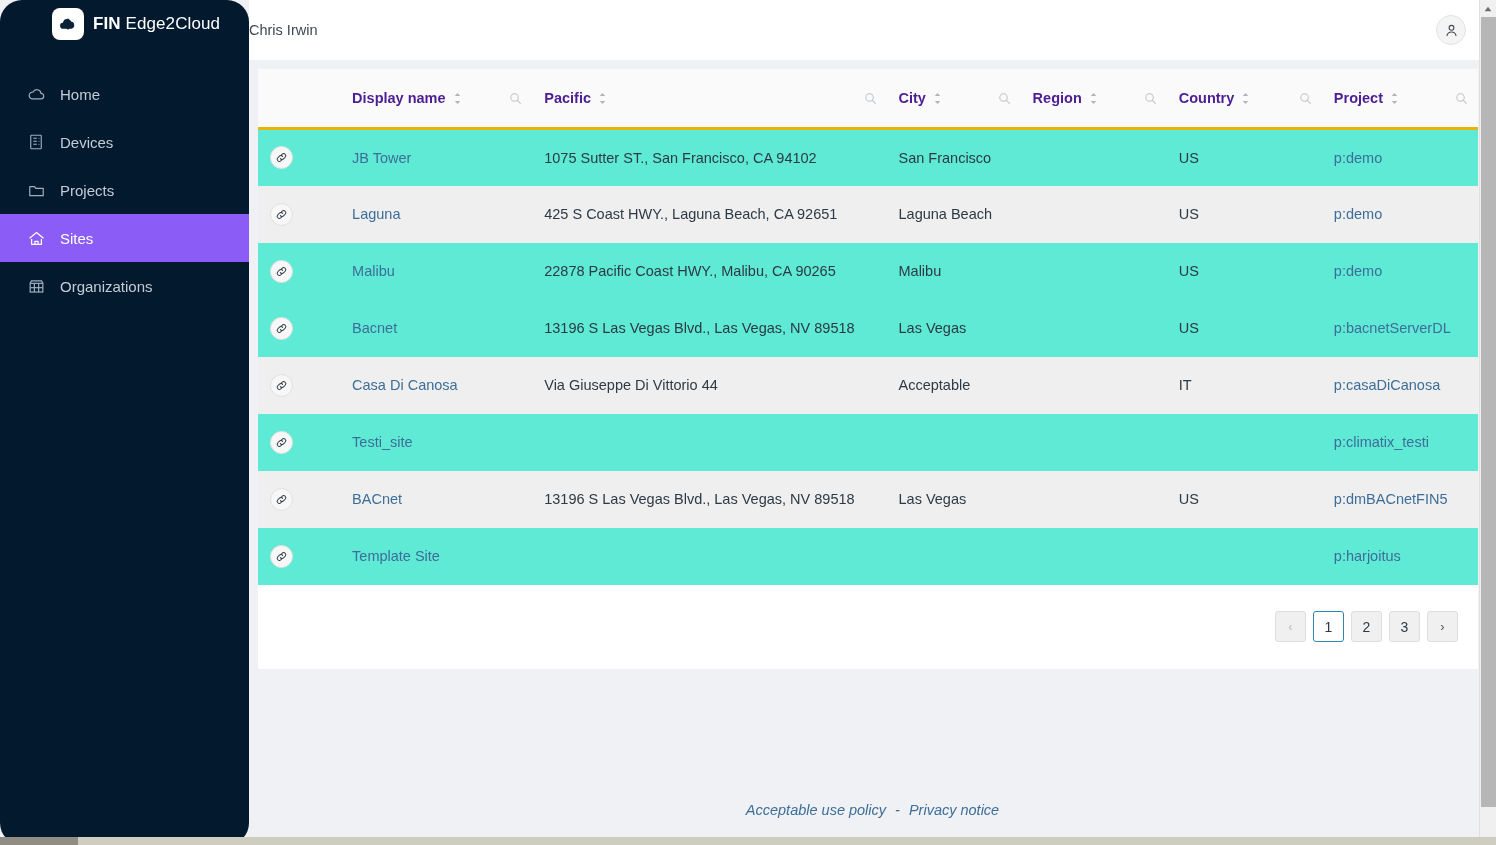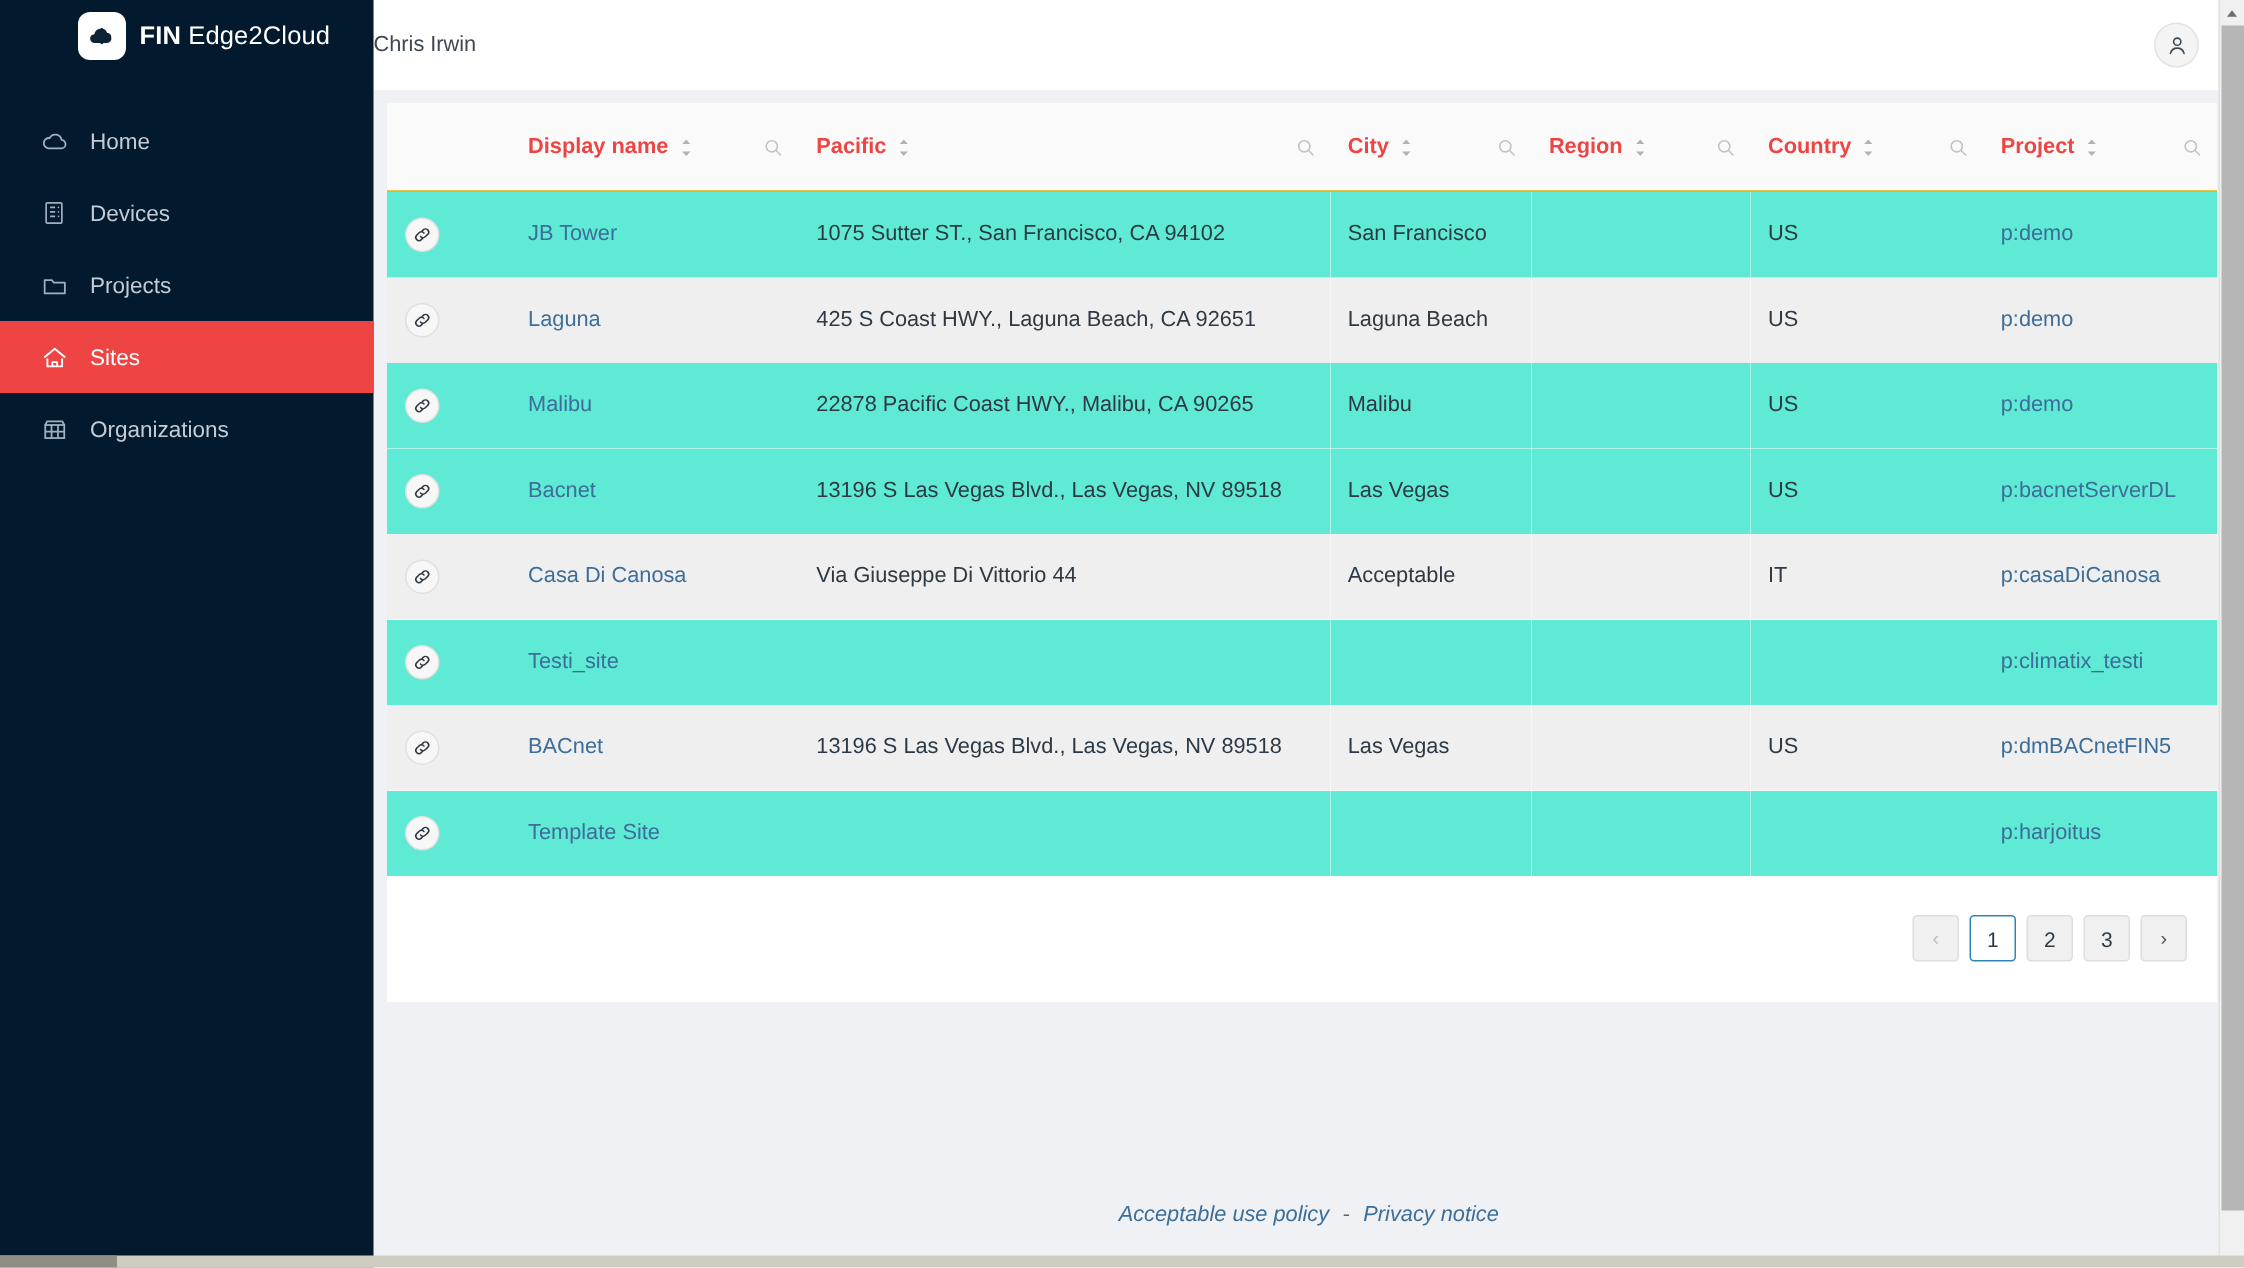--- a/index.html
+++ b/index.html
@@ -21,20 +21,21 @@
 
   
   #sidebar {
     width: 249px;
     min-width: 249px;
     height: 845px;
     background: #031a2e;
     padding-top: 0;
     position: relative;
     z-index: 5;
+    border-radius: 22px;
   }
   .brand {
     height: 48px;
     display: flex;
     align-items: center;
     padding-left: 52px;
     margin-top: 0;
   }
   .brand-mark {
     width: 32px; height: 32px;
@@ -64,21 +65,21 @@
     user-select: none;
   }
   .nav-item .nav-ico {
     width: 22px; height: 22px;
     display: flex; align-items: center; justify-content: center;
     margin-right: 13px;
     flex: 0 0 auto;
   }
   .nav-item .nav-ico svg { display: block; }
   .nav-item.active {
-    background: #ef4444;
+    background: #8b5cf6;
     color: #ffffff;
   }
 
   
   #main {
     flex: 1 1 auto;
     height: 845px;
     display: flex;
     flex-direction: column;
     background: #eff1f5;
@@ -131,25 +132,25 @@
   table.grid {
     width: 100%;
     border-collapse: collapse;
     table-layout: fixed;
   }
   table.grid thead th {
     background: #fafafa;
     height: 58px;
     font-size: 14.5px;
     font-weight: bold;
-    color: #ef4444;
+    color: #4c1d95;
     text-align: center;
     vertical-align: middle;
     padding: 0;
-    border-bottom: 1px solid #eab308;
+    border-bottom: 3px solid #eab308;
   }
   .th-inner {
     display: flex;
     align-items: center;
     height: 58px;
     padding-left: 12px;
     padding-right: 10px;
   }
   .th-label { white-space: nowrap; }
   .sort-ico {

